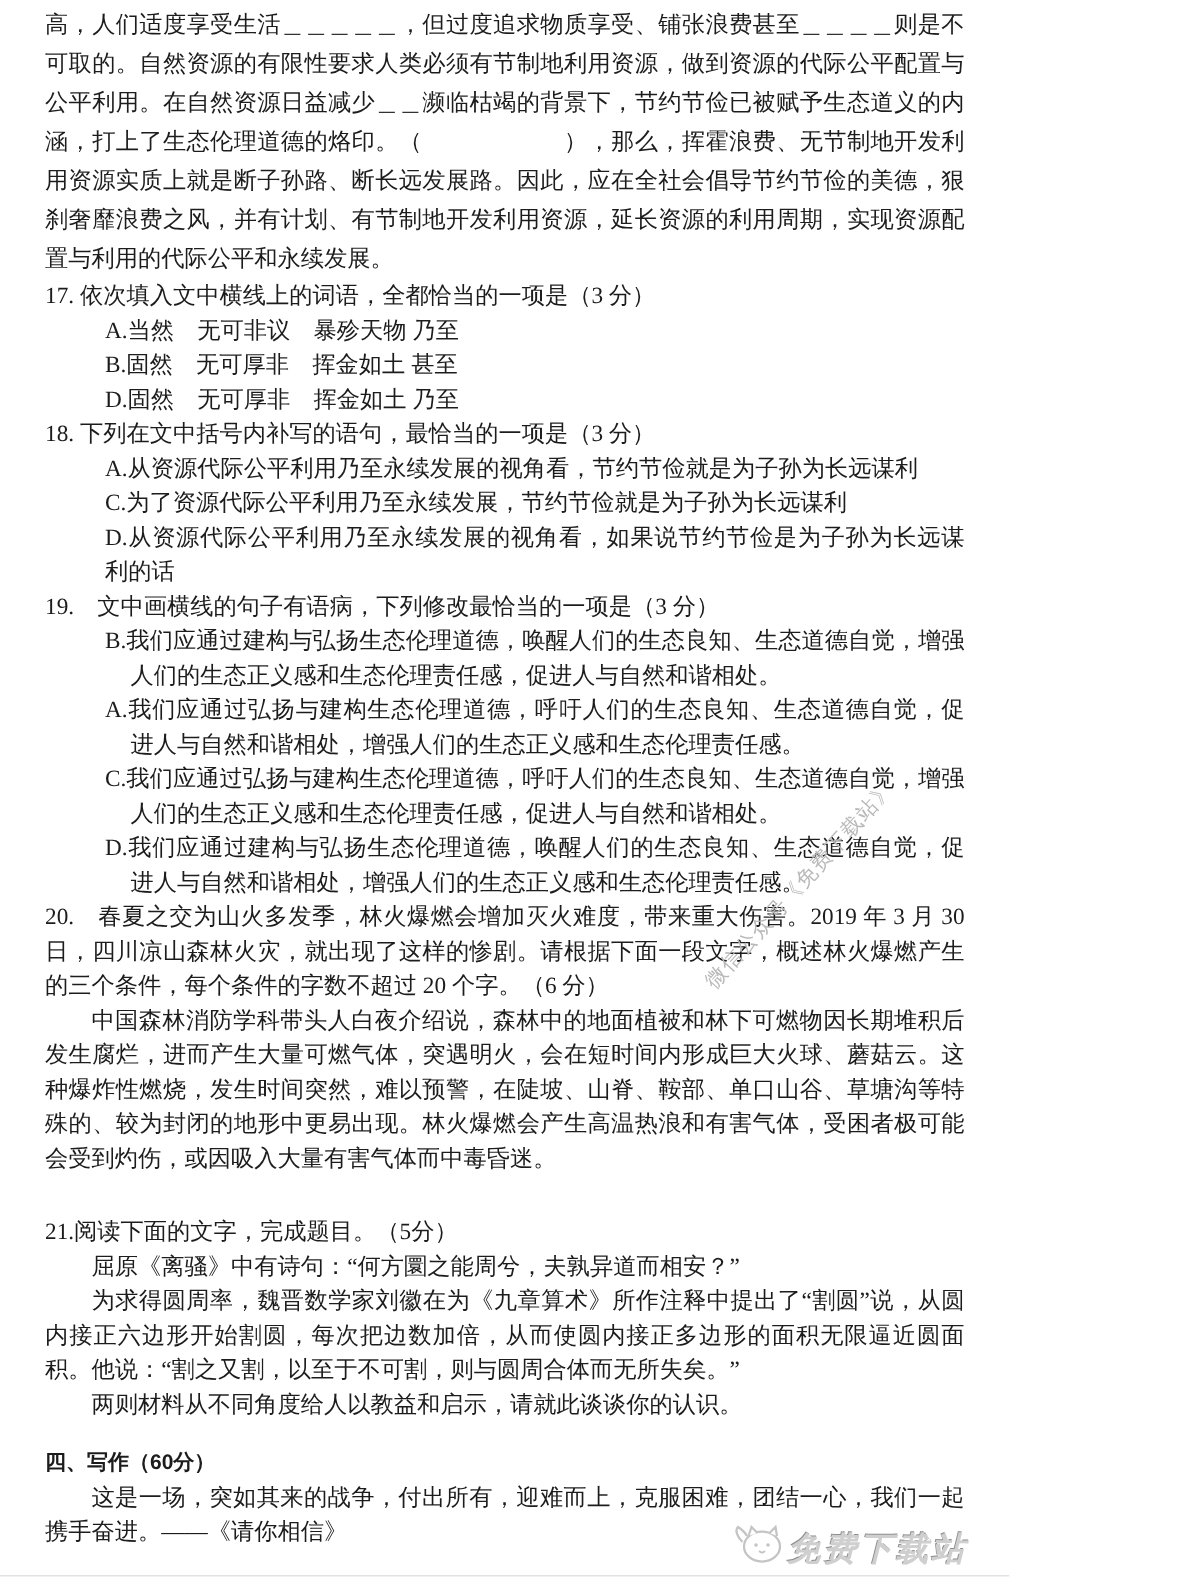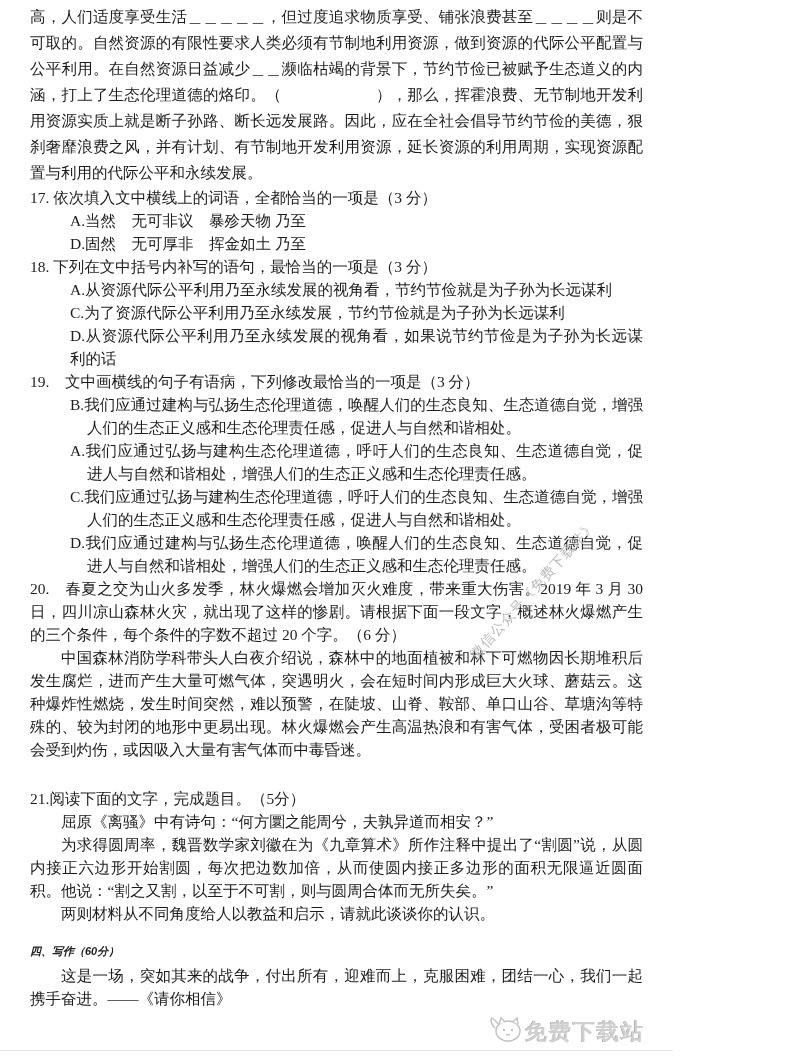--- a/index.html
+++ b/index.html
@@ -24,24 +24,23 @@
   .content p { margin: 0; text-align: justify; }
   .intro { line-height: 26px; }
   .indent { text-indent: 2em; }
   .opts { margin-left: 40px; }
   .opt { text-align: justify; }
   .hang { padding-left: 17px; text-indent: -17px; }
   .q21 { margin-top: 26px; }
   .sec-title {
     margin-top: 13px !important;
     font-weight: bold;
-    font-size: 11px;
+    font-size: 14px;
     line-height: 26px;
     font-family: "Liberation Sans", "DejaVu Sans", sans-serif;
-    font-style: italic;
   }
   .wm-diagonal {
     position: absolute;
     left: 480px;
     top: 645px;
     transform: rotate(-48deg);
     transform-origin: left bottom;
     font-size: 14px;
     color: #b9b9b9;
     letter-spacing: 1px;
@@ -49,20 +48,21 @@
     pointer-events: none;
   }
   .wm-footer {
     position: absolute;
     right: 28px;
     top: 1016px;
     display: flex;
     align-items: center;
     gap: 2px;
     pointer-events: none;
+    font-style: italic;
   }
   .wm-footer .wm-text {
     font-family: "Liberation Sans", "DejaVu Sans", sans-serif;
     font-weight: bold;
     font-size: 22px;
     letter-spacing: 2px;
     color: #cfcfcf;
     text-shadow: 1px 1px 0 #ffffff, -0.5px -0.5px 0 #8e8e8e;
   }
   .scan-line {
@@ -79,20 +79,21 @@
 
 <div class="page">
   <div class="content">
 
     <p class="intro">高，人们适度享受生活＿＿＿＿＿，但过度追求物质享受、铺张浪费甚至＿＿＿＿则是不可取的。自然资源的有限性要求人类必须有节制地利用资源，做到资源的代际公平配置与公平利用。在自然资源日益减少＿＿濒临枯竭的背景下，节约节俭已被赋予生态道义的内涵，打上了生态伦理道德的烙印。（　　　　　　），那么，挥霍浪费、无节制地开发利用资源实质上就是断子孙路、断长远发展路。因此，应在全社会倡导节约节俭的美德，狠刹奢靡浪费之风，并有计划、有节制地开发利用资源，延长资源的利用周期，实现资源配置与利用的代际公平和永续发展。</p>
 
     <section>
       <p>17. 依次填入文中横线上的词语，全都恰当的一项是（3 分）</p>
       <div class="opts">
         <p class="opt">A.当然　无可非议　暴殄天物 乃至</p>
+        <p class="opt">B.固然　无可厚非　挥金如土 甚至</p>
         <p class="opt">D.固然　无可厚非　挥金如土 乃至</p>
       </div>
     </section>
 
     <section>
       <p>18. 下列在文中括号内补写的语句，最恰当的一项是（3 分）</p>
       <div class="opts">
         <p class="opt">A.从资源代际公平利用乃至永续发展的视角看，节约节俭就是为子孙为长远谋利</p>
         <p class="opt">C.为了资源代际公平利用乃至永续发展，节约节俭就是为子孙为长远谋利</p>
         <p class="opt">D.从资源代际公平利用乃至永续发展的视角看，如果说节约节俭是为子孙为长远谋利的话</p>

